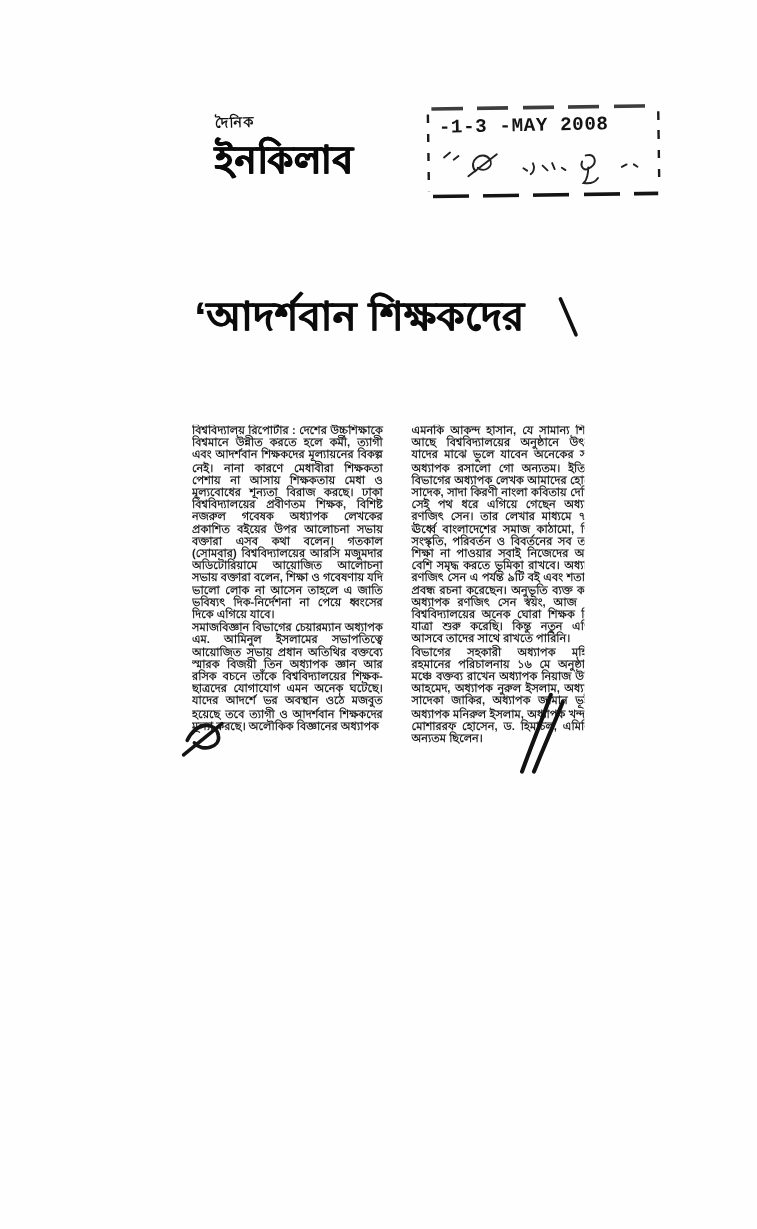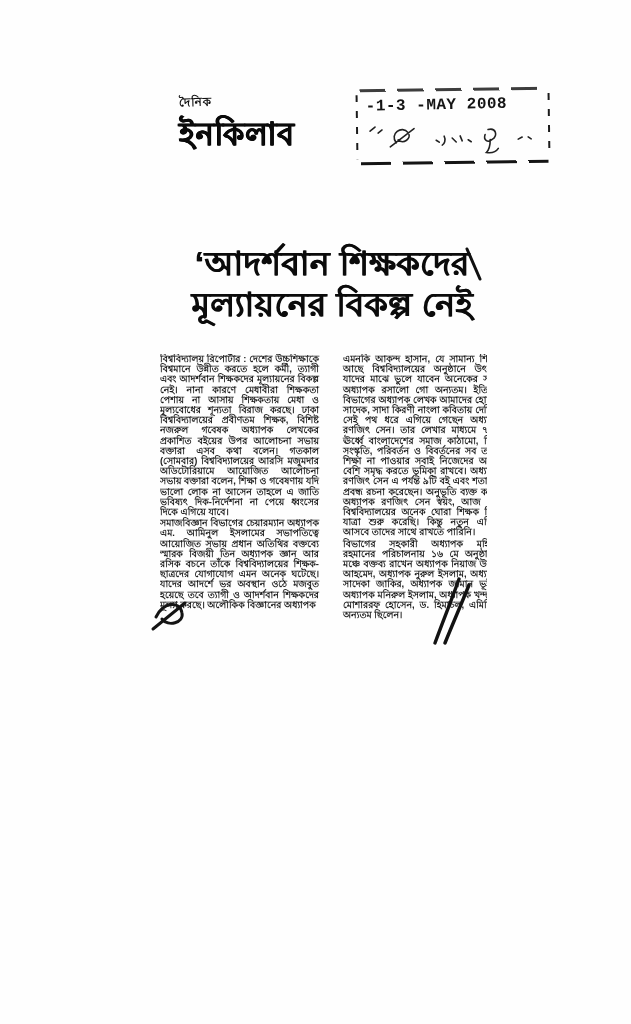--- a/index.html
+++ b/index.html
@@ -48,21 +48,20 @@
     transform:rotate(-.4deg);
   }
   .stamp-scribble { position:absolute; left:6px; top:28px; }
 
   
   .headline { position:absolute; left:162px; top:243px; width:340px; color:#0b0b0b; }
   .headline .l1, .headline .l2 {
     display:block; font-weight:900; white-space:nowrap;
     font-size:33px; line-height:41px; letter-spacing:.5px;
     text-shadow:.8px 0 currentColor;
-    text-align:center;
   }
   .headline-tick { position:absolute; left:464px; top:247px; }
   .subhead {
     position:absolute; left:166px; top:327px; white-space:nowrap;
     font-size:22px; font-weight:800; letter-spacing:.5px; color:#101010;
     text-shadow:.5px 0 currentColor;
   }
 
   
   .bodycols {
@@ -100,21 +99,20 @@
       <path d="M8 14 l5 -4 M16 16 l4 -3"></path>
       <path d="M34 26 c-7 -9 6 -18 12 -10 c4 6 -5 12 -10 7 M28 30 l24 -18"></path>
       <path d="M74 24 l3 2 M82 20 c2 4 0 8 -2 9 M90 22 l4 4 M98 20 l2 5 M106 24 l3 2"></path>
       <path d="M126 14 c8 -2 10 6 4 10 c-5 4 -9 0 -7 -5 M128 24 c0 6 -1 10 -4 13 c6 1 10 -1 12 -4"></path>
       <path d="M156 24 l4 -2 M166 22 l3 2"></path>
     </svg>
   </div>
 
   <h1 class="headline" style="margin:0">
     <span class="l1">‘আদর্শবান শিক্ষকদের</span>
-    <span class="l2">মূল্যায়নের বিকল্প নেই</span>
   </h1>
   <svg class="headline-tick" width="20" height="36" viewBox="0 0 20 36" fill="none" stroke="#101010" stroke-width="3" stroke-linecap="round">
     <path d="M3 2 L16 32"></path>
   </svg>
 
 
   <div class="bodycols">
     <div class="bcol">
       <p>বিশ্ববিদ্যালয় রিপোর্টার : দেশের উচ্চশিক্ষাকে বিশ্বমানে উন্নীত করতে হলে কর্মী, ত্যাগী এবং আদর্শবান শিক্ষকদের মূল্যায়নের বিকল্প নেই। নানা কারণে মেধাবীরা শিক্ষকতা পেশায় না আসায় শিক্ষকতায় মেধা ও মূল্যবোধের শূন্যতা বিরাজ করছে। ঢাকা বিশ্ববিদ্যালয়ের প্রবীণতম শিক্ষক, বিশিষ্ট নজরুল গবেষক অধ্যাপক লেখকের প্রকাশিত বইয়ের উপর আলোচনা সভায় বক্তারা এসব কথা বলেন। গতকাল (সোমবার) বিশ্ববিদ্যালয়ের আরসি মজুমদার অডিটোরিয়ামে আয়োজিত আলোচনা সভায় বক্তারা বলেন, শিক্ষা ও গবেষণায় যদি ভালো লোক না আসেন তাহলে এ জাতি ভবিষ্যৎ দিক-নির্দেশনা না পেয়ে ধ্বংসের দিকে এগিয়ে যাবে।</p>
       <p>সমাজবিজ্ঞান বিভাগের চেয়ারম্যান অধ্যাপক এম. আমিনুল ইসলামের সভাপতিত্বে আয়োজিত সভায় প্রধান অতিথির বক্তব্যে স্মারক বিজয়ী তিন অধ্যাপক জ্ঞান আর রসিক বচনে তাঁকে বিশ্ববিদ্যালয়ের শিক্ষক-ছাত্রদের যোগাযোগ এমন অনেক ঘটেছে। যাদের আদর্শে ভর অবস্থান ওঠে মজবুত হয়েছে তবে ত্যাগী ও আদর্শবান শিক্ষকদের মূল্যা করছে। অলৌকিক বিজ্ঞানের অধ্যাপক</p>

